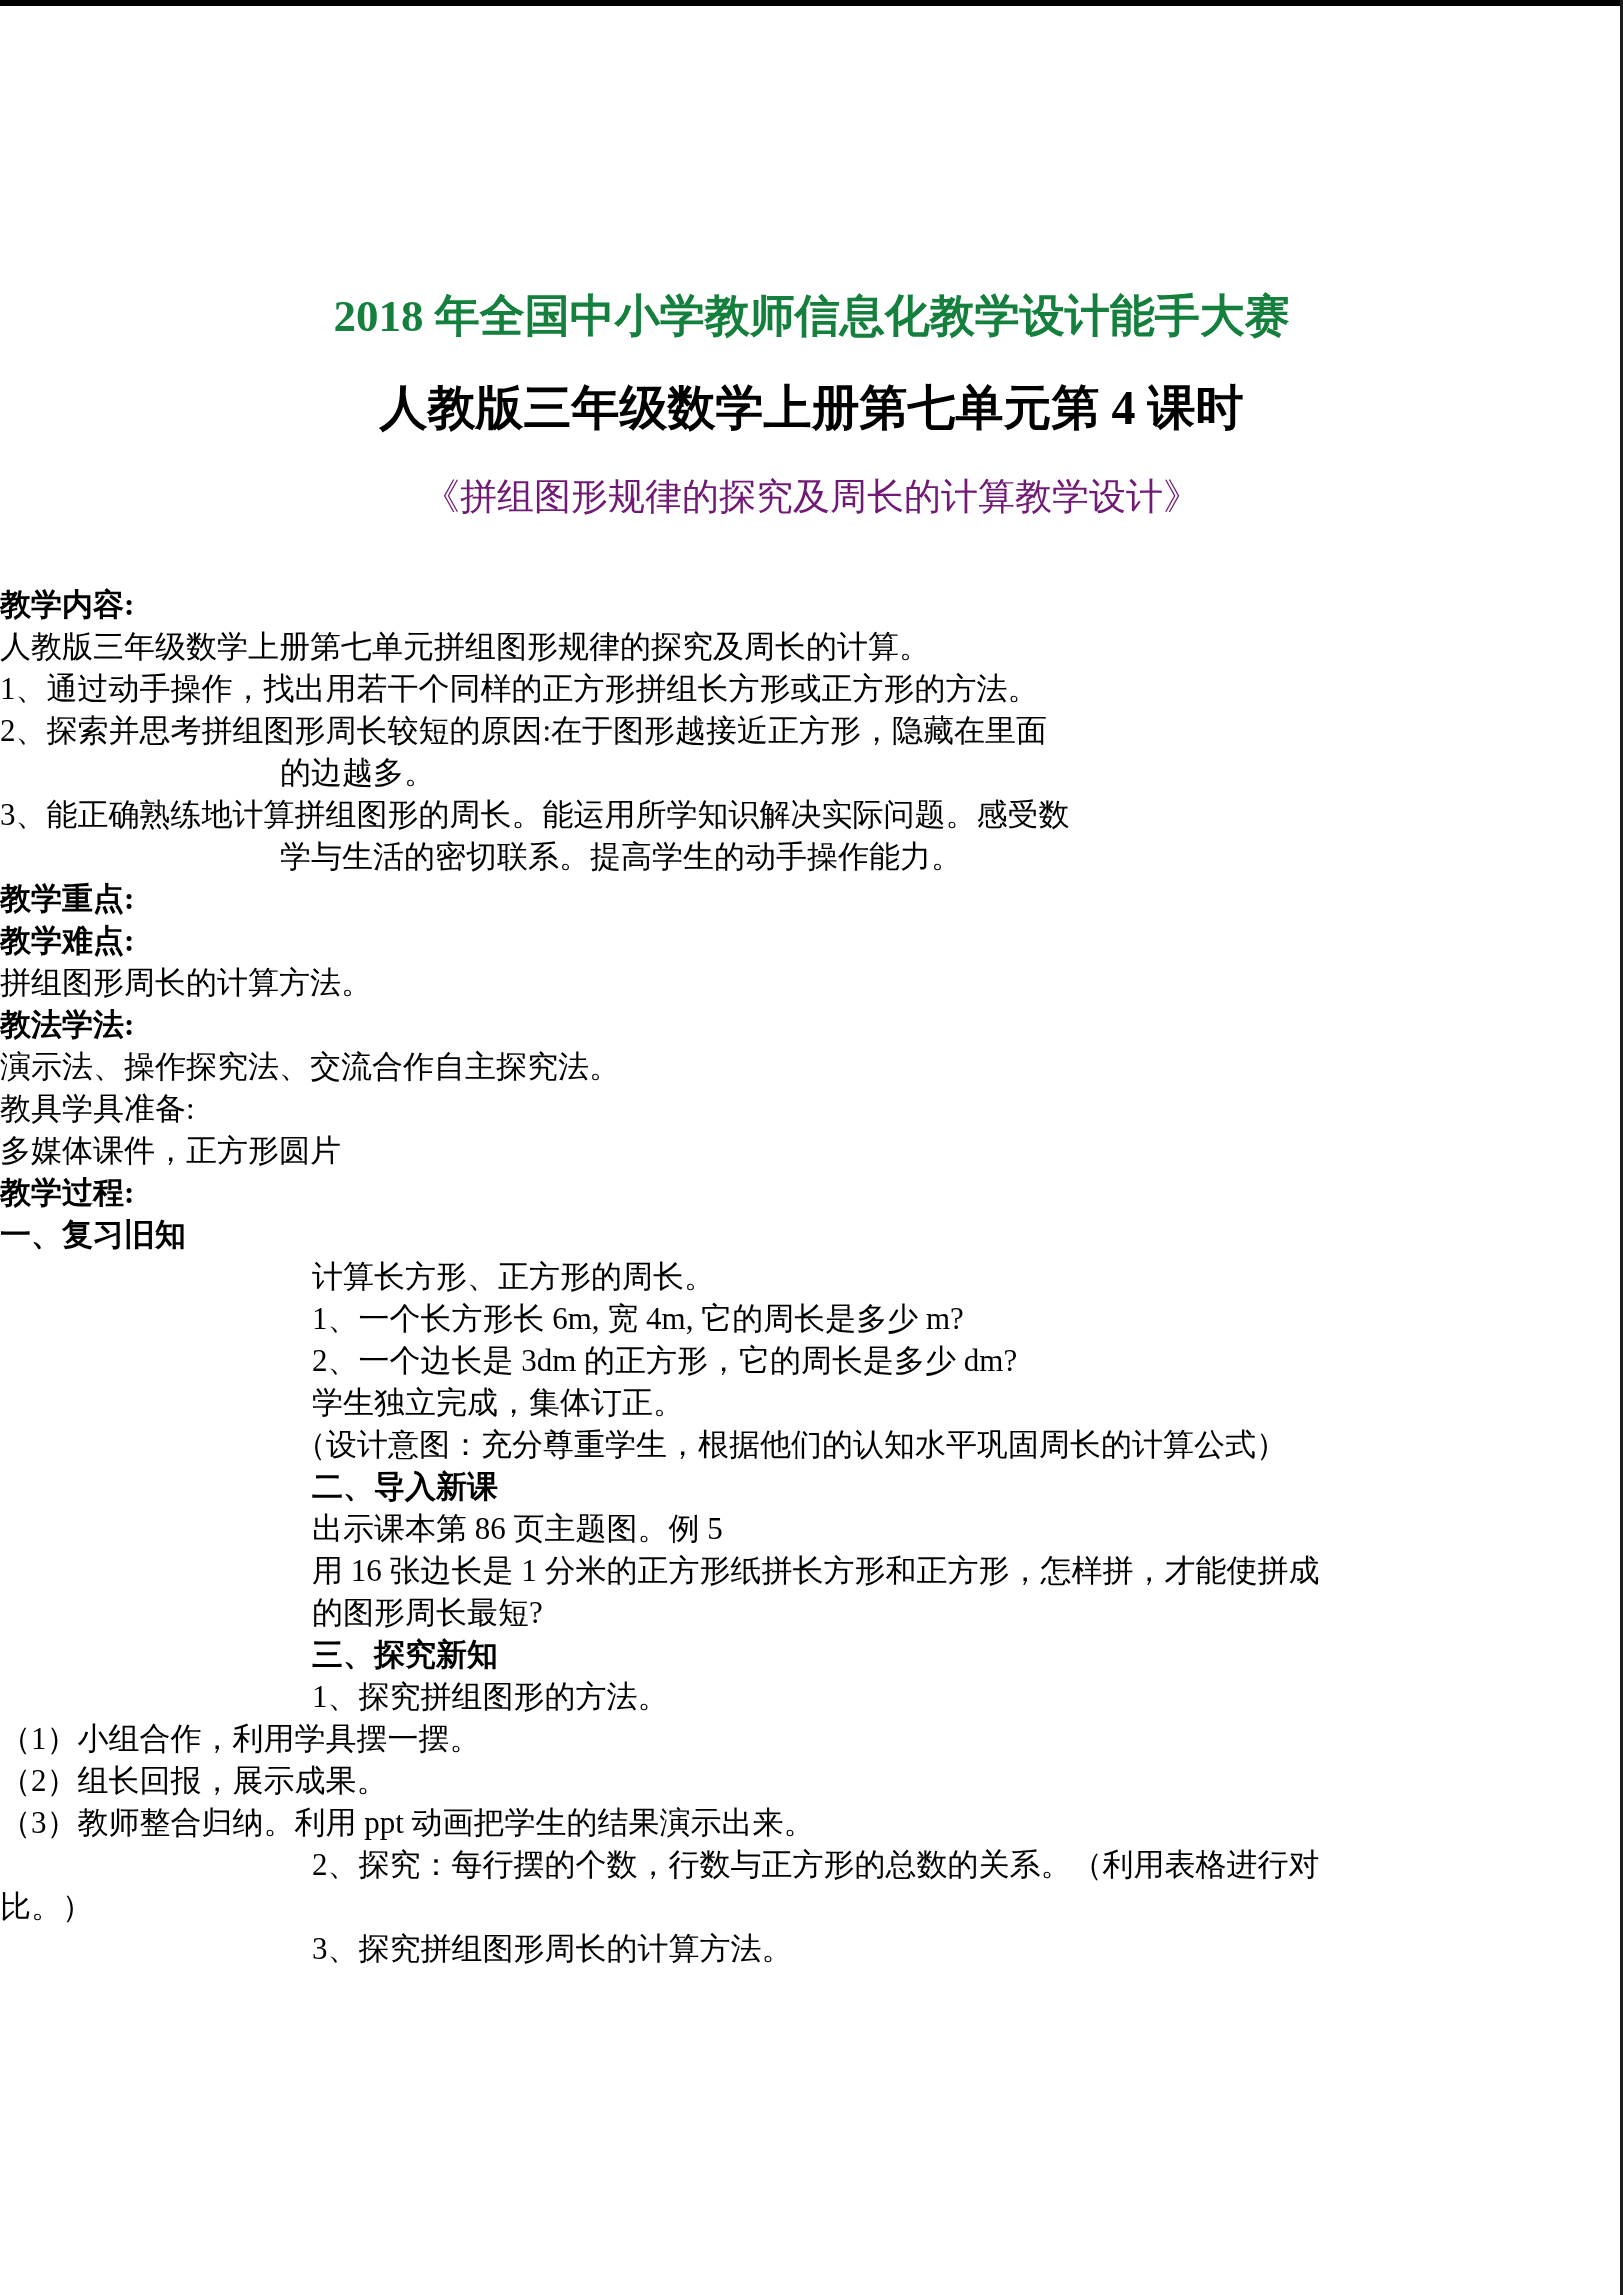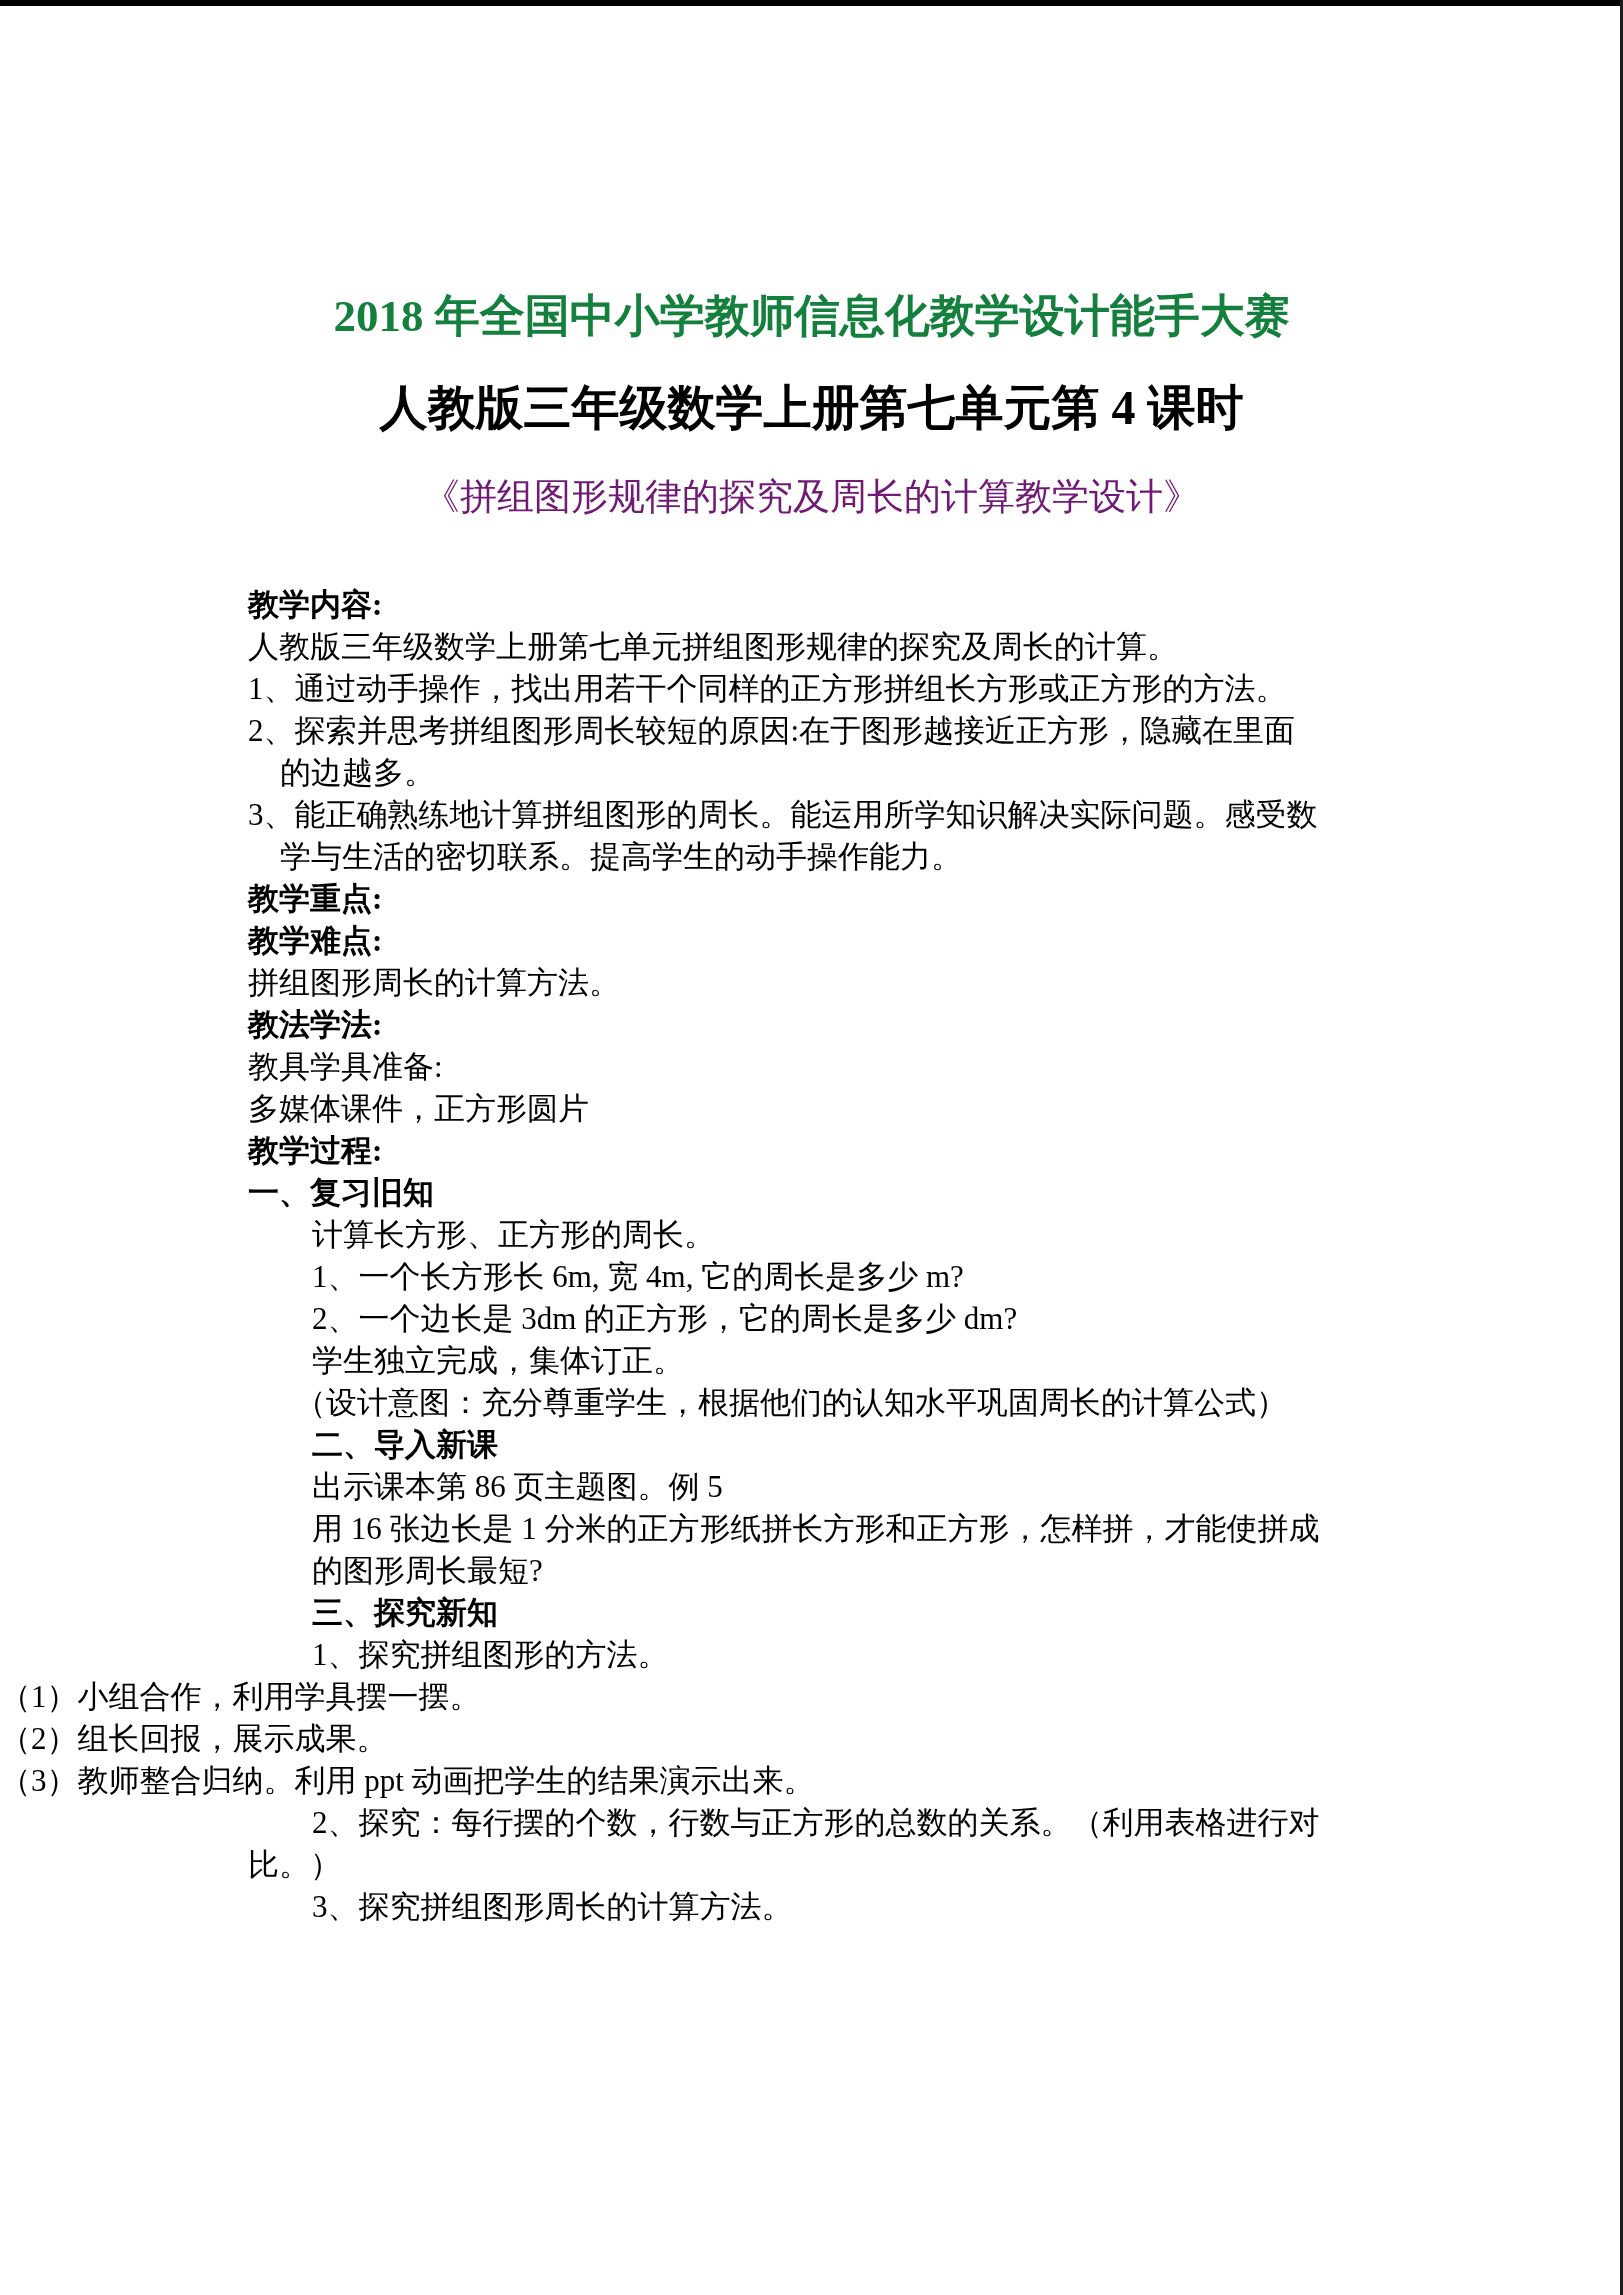--- a/index.html
+++ b/index.html
@@ -65,21 +65,21 @@
     width: 100%;
   }
   .line {
     height: 42px;
     line-height: 42px;
     font-size: 31px;
     white-space: pre;
     color: #000000;
   }
   .line.bold { font-weight: bold; }
-  .l0  { padding-left: 248px; }
+  .l0  { }
   .l0c { padding-left: 280px; }
   .l1  { padding-left: 312px; }
   .l1p { padding-left: 295px; }
   .l2  { }
 </style>
 </head>
 <body>
 
 <div class="page">
   <div class="top-bar"></div>
@@ -96,20 +96,21 @@
       <div class="line l0">人教版三年级数学上册第七单元拼组图形规律的探究及周长的计算。</div>
       <div class="line l0">1、通过动手操作，找出用若干个同样的正方形拼组长方形或正方形的方法。</div>
       <div class="line l0">2、探索并思考拼组图形周长较短的原因:在于图形越接近正方形，隐藏在里面</div>
       <div class="line l0c">的边越多。</div>
       <div class="line l0">3、能正确熟练地计算拼组图形的周长。能运用所学知识解决实际问题。感受数</div>
       <div class="line l0c">学与生活的密切联系。提高学生的动手操作能力。</div>
       <div class="line l0 bold">教学重点:</div>
       <div class="line l0 bold">教学难点:</div>
       <div class="line l0">拼组图形周长的计算方法。</div>
       <div class="line l0 bold">教法学法:</div>
+      <div class="line l0">演示法、操作探究法、交流合作自主探究法。</div>
       <div class="line l0">教具学具准备:</div>
       <div class="line l0">多媒体课件，正方形圆片</div>
       <div class="line l0 bold">教学过程:</div>
       <div class="line l0 bold">一、复习旧知</div>
       <div class="line l1">计算长方形、正方形的周长。</div>
       <div class="line l1">1、一个长方形长 6m, 宽 4m, 它的周长是多少 m?</div>
       <div class="line l1">2、一个边长是 3dm 的正方形，它的周长是多少 dm?</div>
       <div class="line l1">学生独立完成，集体订正。</div>
       <div class="line l1p">（设计意图：充分尊重学生，根据他们的认知水平巩固周长的计算公式）</div>
       <div class="line l1 bold">二、导入新课</div>

